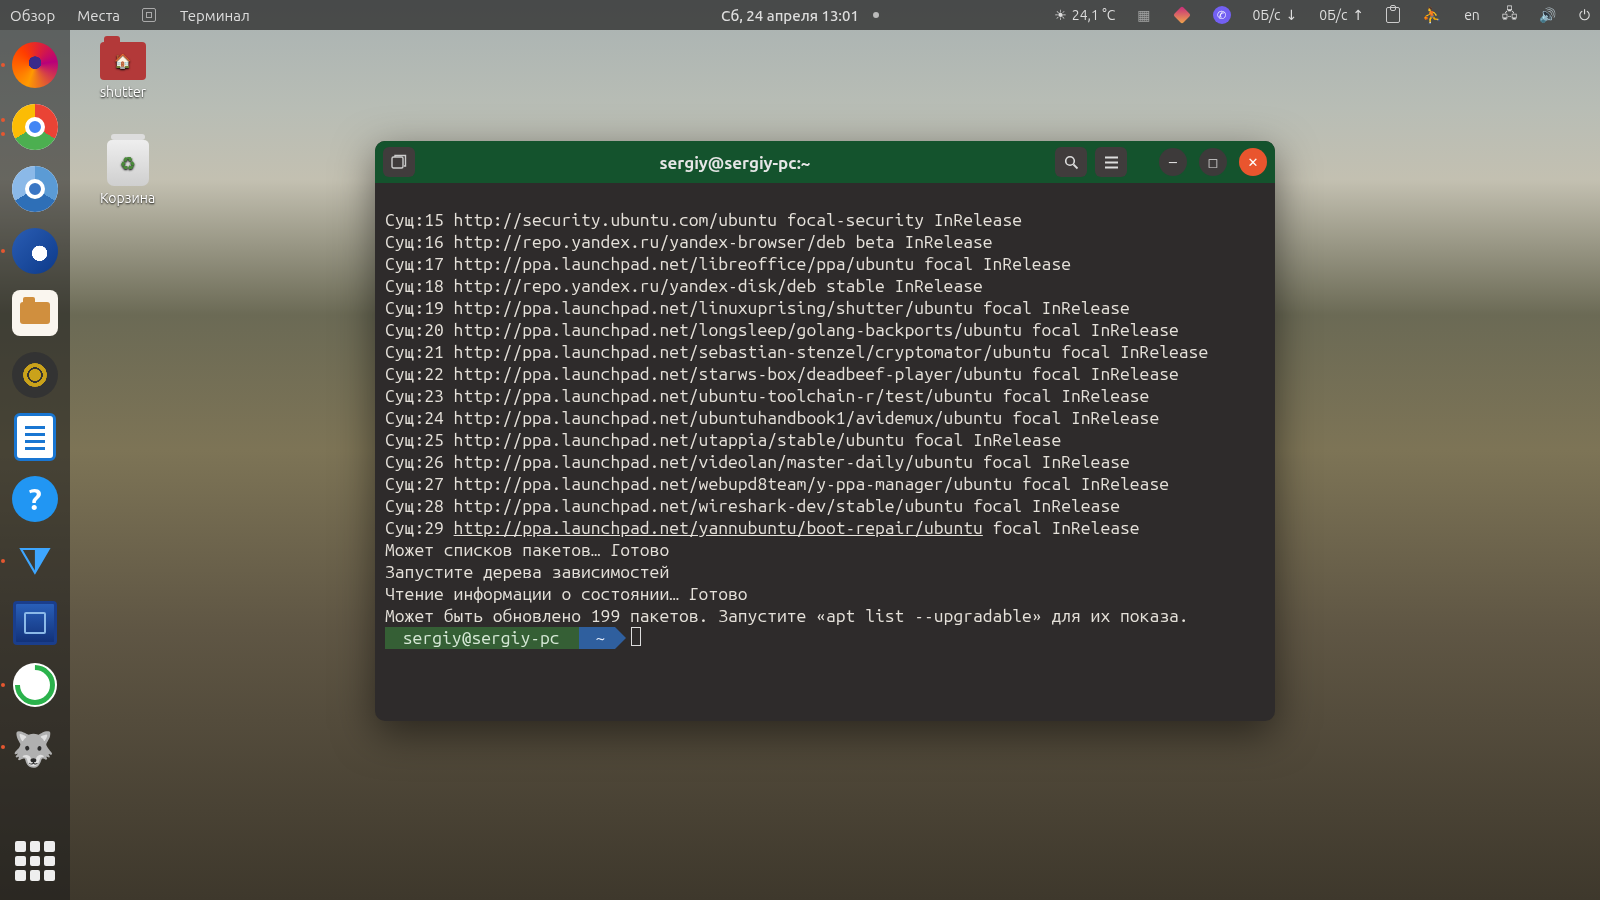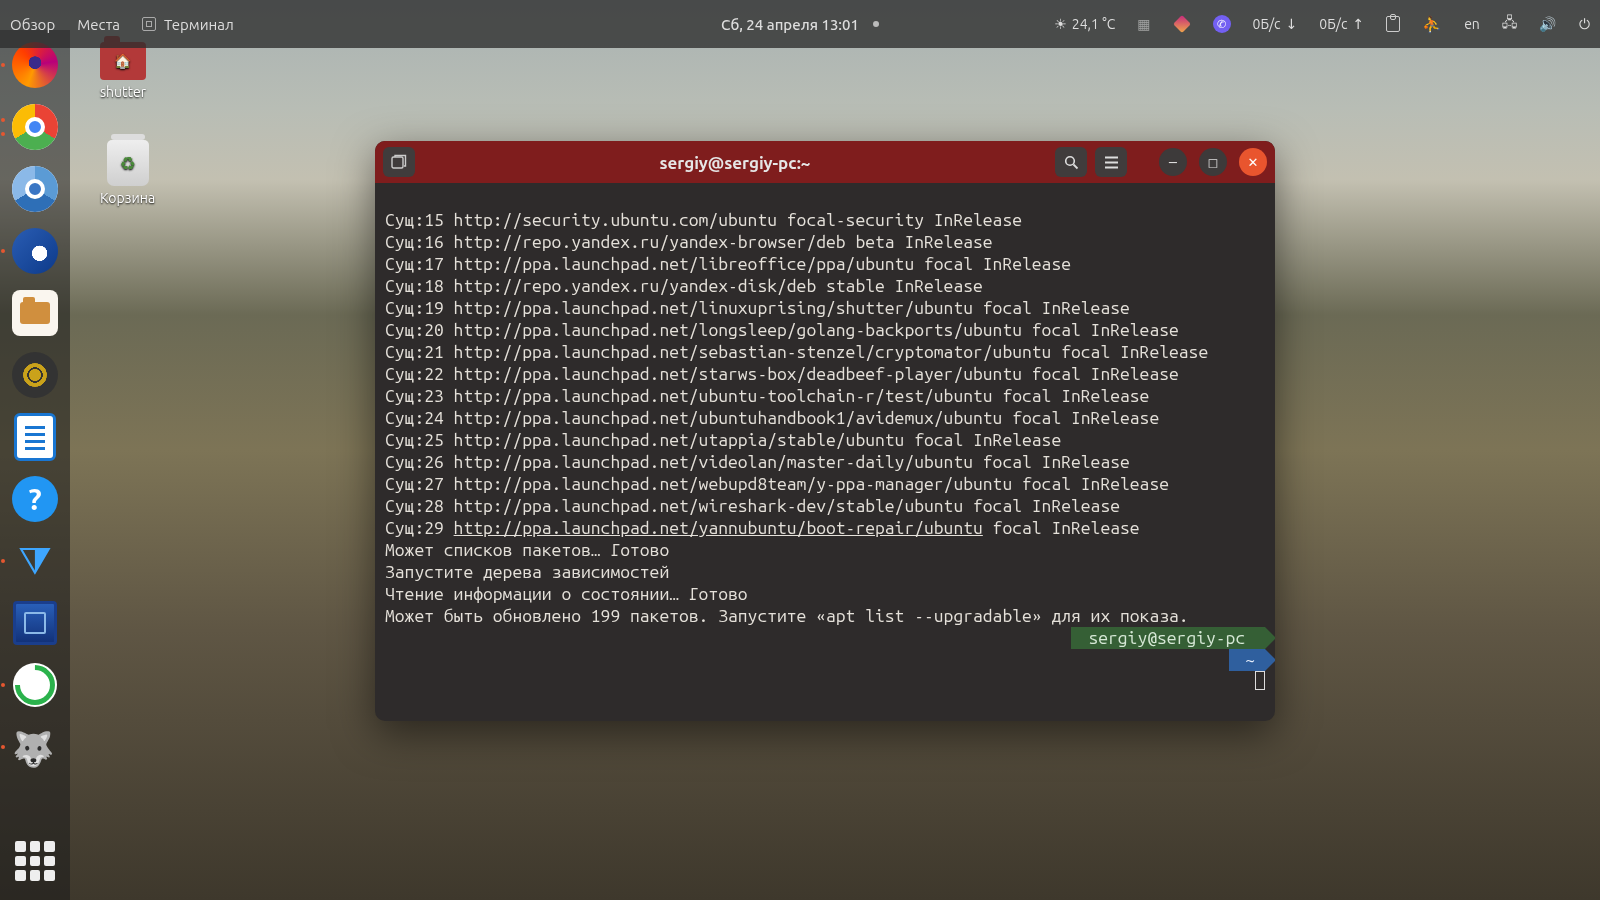--- a/index.html
+++ b/index.html
@@ -3,29 +3,29 @@
 <meta charset="utf-8">
 <style>
   * { margin: 0; padding: 0; box-sizing: border-box; }
   html, body { width: 1600px; height: 900px; overflow: hidden; font-family: "Ubuntu", "DejaVu Sans", sans-serif; }
   body {
     background: linear-gradient(180deg,#a9b2b2 0%,#b8bdb5 12%,#c3c0b1 20%,#6b6a55 35%,#7d7456 50%,#5f5644 70%,#3e382c 100%);
     position: relative;
   }
   
   .top-panel {
-    position: absolute; top:0; left:0; right:0; height:48px;
+    position: absolute; top:0; left:0; right:0; height:30px;
     background: rgba(45,45,45,0.78);
     display:flex; align-items:center; color:#ddd; font-size:15px;
     padding: 0 10px;
     z-index: 50;
   }
   .top-panel .lhs { display:flex; gap:22px; align-items:center;}
   .top-panel .lhs span { cursor:pointer; }
-  .top-panel .task { display:flex; align-items:center; gap:8px;text-align:right;}
+  .top-panel .task { display:flex; align-items:center; gap:24px;text-align:right;}
   .top-panel .task .ico { width:14px;height:14px;border:1px solid #aaa;border-radius:2px;display:inline-block;position:relative;}
   .top-panel .task .ico::after{content:"";position:absolute;inset:3px;border:1px solid #aaa;border-top:1px solid #aaa;}
   .top-panel .center { position:absolute; left:50%; transform:translateX(-50%); display:flex; align-items:center; gap:14px; font-weight:500;}
   .top-panel .center .dot{width:6px;height:6px;border-radius:50%;background:#bbb;display:inline-block;}
   .top-panel .rhs { margin-left:auto; display:flex; align-items:center; gap:22px; font-size:14px;}
   .rhs-item { display:flex;align-items:center;gap:5px;}
   .tray-cube{width:18px;height:18px;background:linear-gradient(135deg,#c6297d,#f0a84a);transform:rotate(45deg) scale(.7);border-radius:3px;}
   .tray-viber{width:18px;height:18px;border-radius:50%;background:#7360f2;display:flex;align-items:center;justify-content:center;color:#fff;font-size:11px;font-weight:bold;}
   .clipboard-ico{width:14px;height:16px;border:1.5px solid #ccc;border-radius:2px;position:relative;}
   .clipboard-ico::before{content:"";position:absolute;top:-3px;left:3px;right:3px;height:4px;border:1.5px solid #ccc;border-radius:2px;}
@@ -75,30 +75,30 @@
   .trash-ico{width:42px;height:46px;background:linear-gradient(#eee,#cfcfcf);border-radius:5px 5px 7px 7px;position:relative;display:flex;align-items:center;justify-content:center;color:#4a8a3a;font-size:18px;}
   .trash-ico::before{content:"";position:absolute;top:-6px;left:4px;right:4px;height:6px;background:#ddd;border-radius:3px;}
   
   .terminal{
     position:absolute; left:375px; top:141px; width:900px; height:580px;
     background:#2e2b2b; border-radius:10px; overflow:hidden;
     box-shadow:0 12px 40px rgba(0,0,0,.5);
     display:flex;flex-direction:column;
     z-index:60;
   }
-  .term-header{height:42px;background:#7f1d1d;display:flex;align-items:center;padding:0 8px;gap:8px;}
+  .term-header{height:42px;background:#14532d;display:flex;align-items:center;padding:0 8px;gap:8px;}
   .tab-btn{width:32px;height:30px;border-radius:6px;background:#403c3c;display:flex;align-items:center;justify-content:center;cursor:pointer;}
   .tab-btn svg{stroke:#ccc;}
   .term-title{flex:1;text-align:center;color:#e6e6e6;font-size:17px;font-weight:600;}
   .hdr-btn{width:32px;height:30px;border-radius:6px;background:#403c3c;display:flex;align-items:center;justify-content:center;cursor:pointer;color:#ddd;}
   .win-btn{width:28px;height:28px;border-radius:50%;display:flex;align-items:center;justify-content:center;cursor:pointer;color:#ddd;background:#3d3a3a;margin-left:4px;font-size:13px;}
   .win-btn.close{background:#e9552e;color:#fff;}
   .term-body{flex:1;padding:4px 10px 10px 10px;color:#e5e1da;font-family:"Ubuntu Mono","DejaVu Sans Mono",monospace;font-size:17.5px;line-height:22px;white-space:pre-wrap;word-break:break-all;overflow:hidden;}
   .term-body a{color:#e5e1da;text-decoration:underline;}
-  .prompt-line{display:flex;align-items:flex-end;gap:0;font-family:"Ubuntu Mono",monospace;font-size:17.5px;flex-direction:column;}
+  .prompt-line{display:flex;align-items:flex-start;gap:0;font-family:"Ubuntu Mono",monospace;font-size:17.5px;}
   .pl-user{background:#355f35;color:#d6e8d6;padding:0 10px 0 8px;position:relative;}
   .pl-user::after{content:"";position:absolute;right:-11px;top:0;bottom:0;border-left:11px solid #355f35;border-top:11px solid transparent;border-bottom:11px solid transparent;}
   .pl-path{background:#2f5f9e;color:#e6eefb;padding:0 10px 0 16px;position:relative;}
   .pl-path::after{content:"";position:absolute;right:-11px;top:0;bottom:0;border-left:11px solid #2f5f9e;border-top:11px solid transparent;border-bottom:11px solid transparent;}
   .cursor{display:inline-block;width:10px;height:19px;border:1.5px solid #ddd;margin-left:16px;}
 </style>
 </head>
 <body>
 
 <div class="top-panel">

